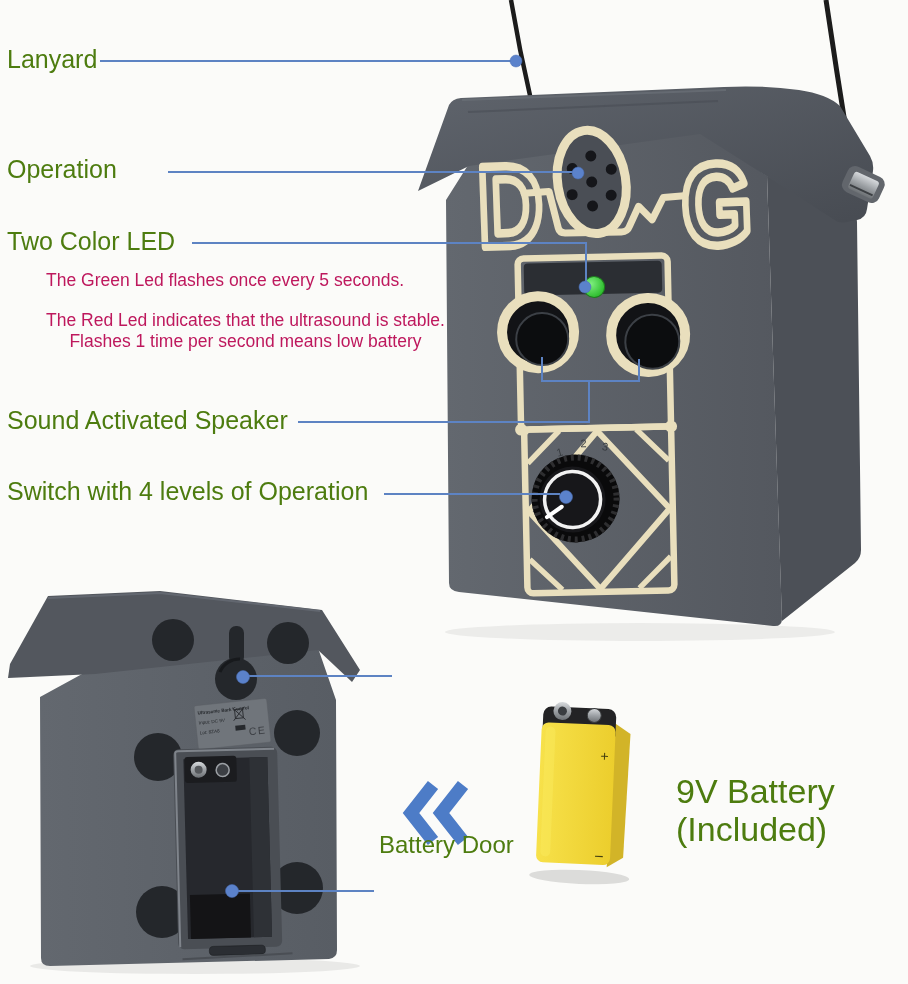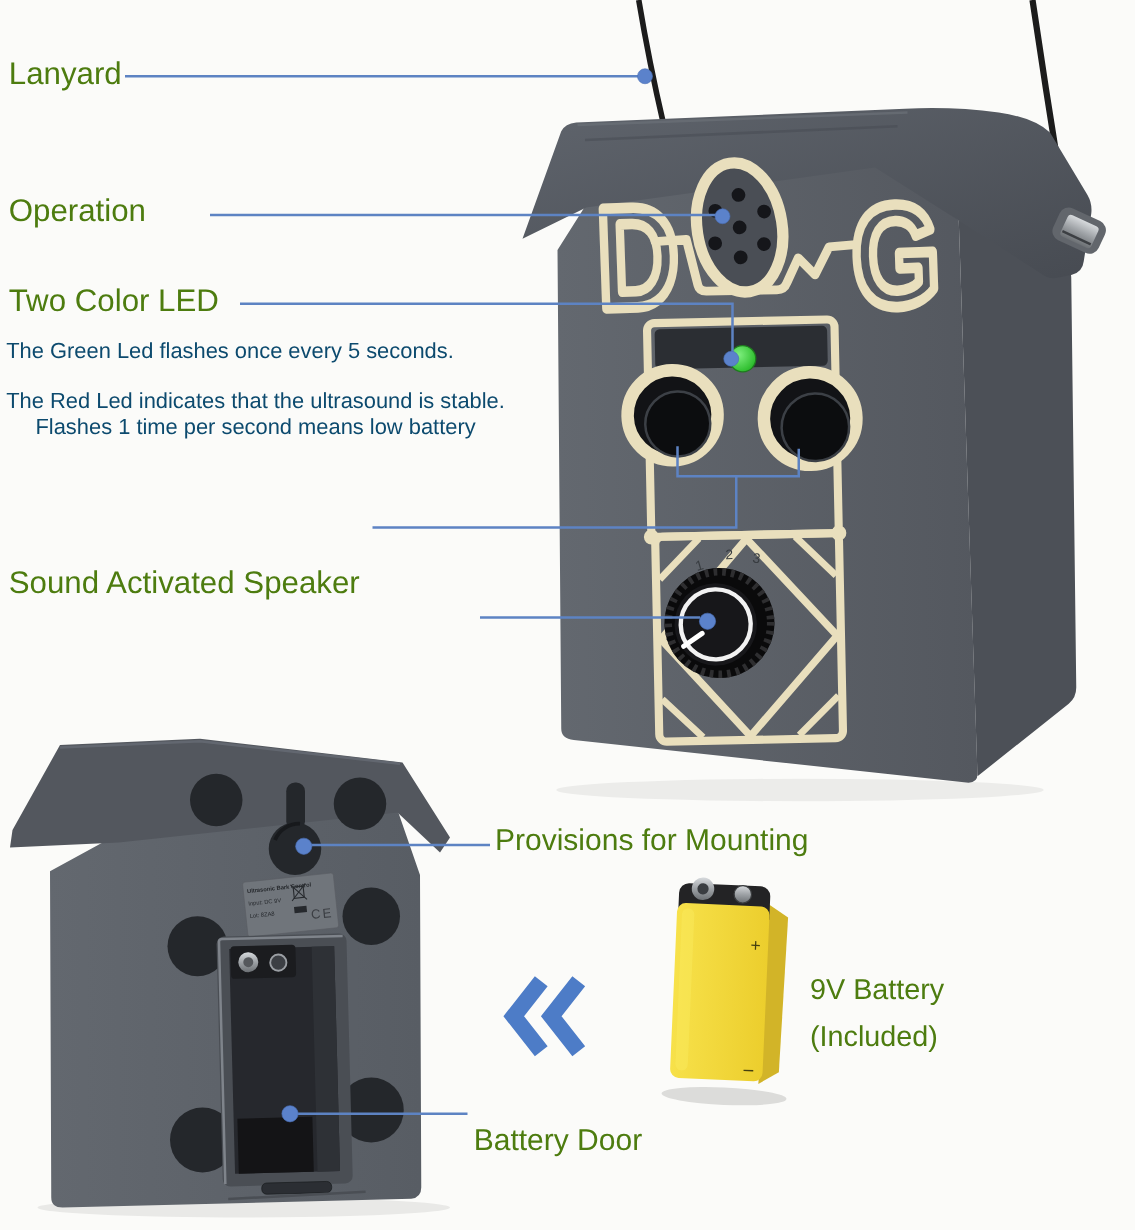--- a/index.html
+++ b/index.html
@@ -2,22 +2,22 @@
 <html><head>
 <meta charset="utf-8">
 <style>
   html,body{margin:0;padding:0;background:#fbfbf9;}
   #canvas{position:relative;width:908px;height:984px;background:#fbfbf9;overflow:hidden;
           font-family:"Liberation Sans",sans-serif;}
   #art{position:absolute;left:0;top:0;z-index:1;}
   .label{position:absolute;z-index:3;color:#4d7c0f;white-space:pre-line;line-height:1.1;}
   .label.big{font-size:25px;}
   .label.mid{font-size:24px;}
-  .desc{position:absolute;z-index:3;color:#0c4a6e;font-size:17.5px;line-height:21px;white-space:pre-line;}
-  .battery-label{font-size:23px;line-height:38px;}
+  .desc{position:absolute;z-index:3;color:#be185d;font-size:17.5px;line-height:21px;white-space:pre-line;margin-left:41px;}
+  .battery-label{font-size:34px;line-height:38px;margin-left:28px;}
 </style>
 </head>
 <body>
 
 <div id="canvas">
 
   <svg id="art" width="908" height="984" viewBox="0 0 908 984">
     <defs>
       <linearGradient id="gFront" x1="0" y1="0" x2="1" y2="0">
         <stop offset="0" stop-color="#63686f"></stop>
@@ -200,19 +200,19 @@
       <circle cx="232" cy="891" r="6.5"></circle>
     </g>
   </svg>
 
   <div class="label big" style="left:7px;top:46px;">Lanyard</div>
   <div class="label big" style="left:7px;top:156px;">Operation</div>
   <div class="label big" style="left:7px;top:228px;text-align:right;">Two Color LED</div>
   <div class="desc" style="left:5px;top:270px;">The Green Led flashes once every 5 seconds.</div>
   <div class="desc" style="left:5px;top:310px;text-align:center;">The Red Led indicates that the ultrasound is stable.
 Flashes 1 time per second means low battery</div>
-  <div class="label big" style="left:7px;top:407px;margin-top:46px;">Sound Activated Speaker</div>
-  <div class="label mid" style="left:396px;top:660px;">Provisions for Mounting</div>
-  <div class="label mid" style="left:379px;top:900px;">Battery Door</div>
+  <div class="label big" style="left:7px;top:407px;">Sound Activated Speaker</div>
+  <div class="label big" style="left:7px;top:478px;">Switch with 4 levels of Operation</div>
+  <div class="label mid" style="left:379px;top:832px;">Battery Door</div>
   <div class="label battery-label" style="left:648px;top:772px;">9V Battery
 (Included)</div>
 
 </div>
 
 </body></html>

